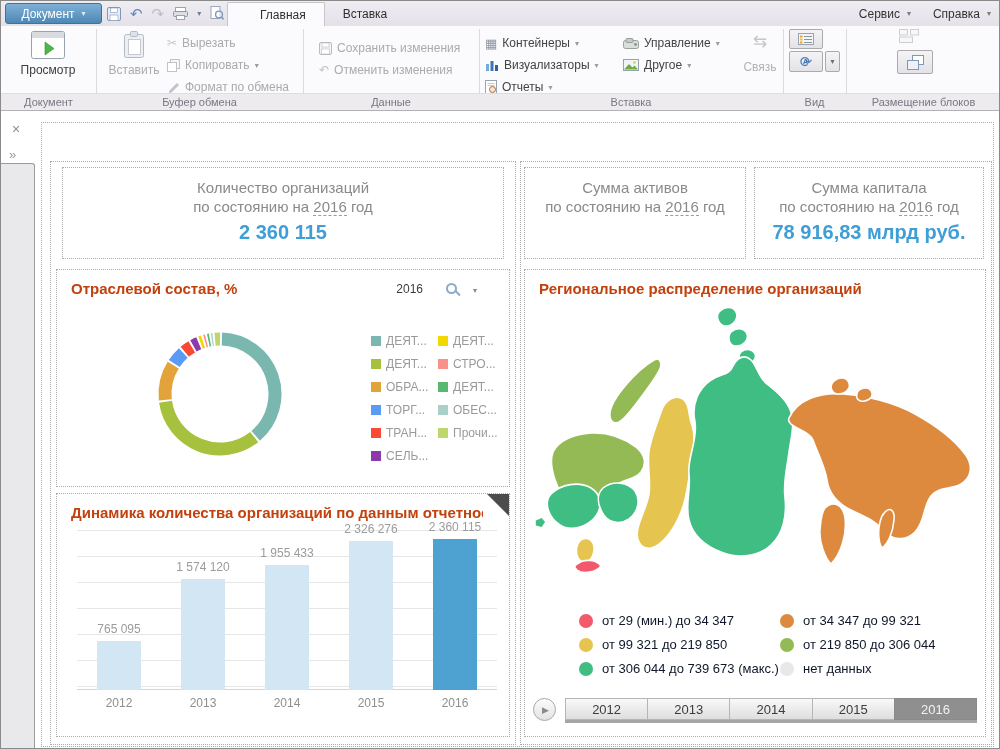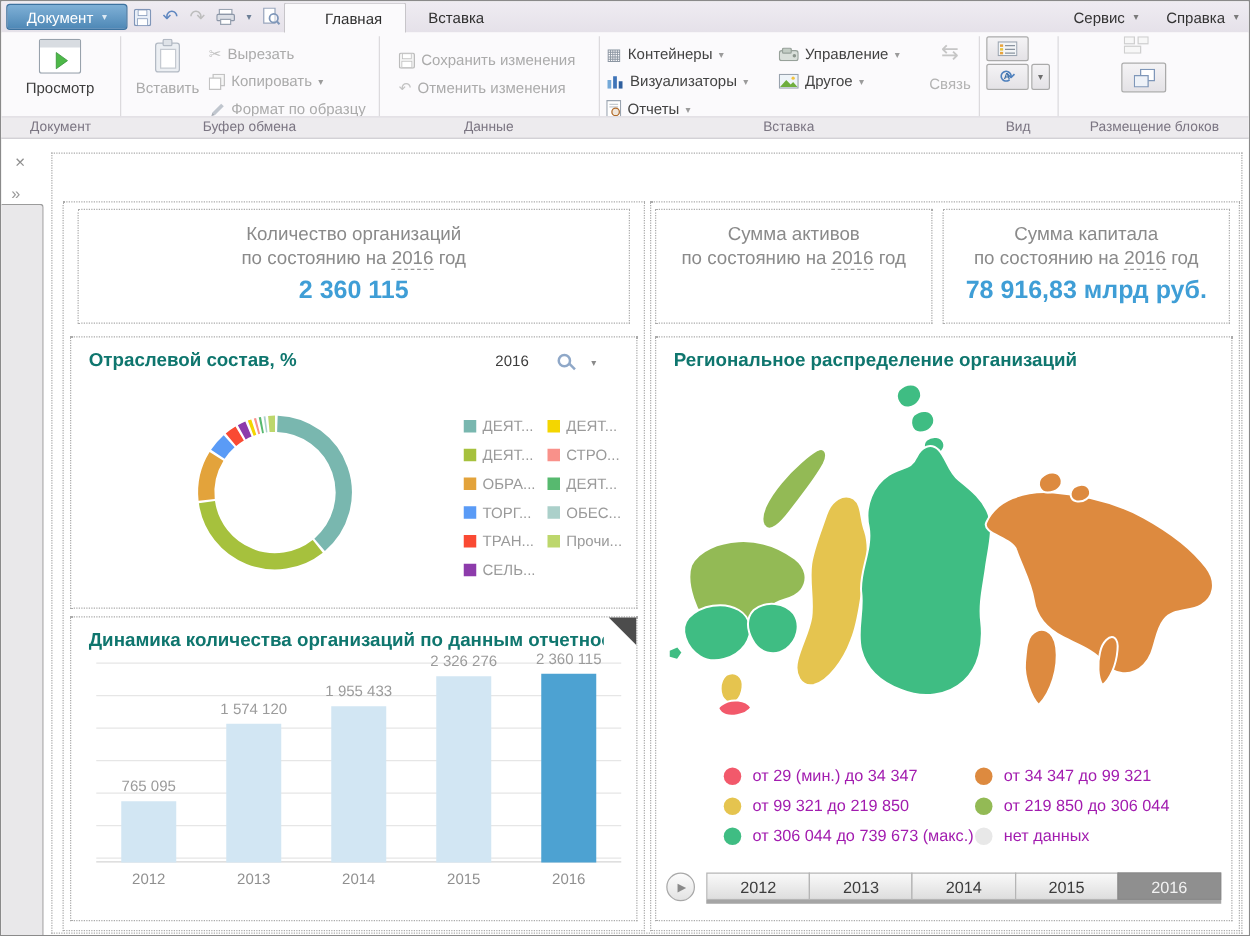--- a/index.html
+++ b/index.html
@@ -48,21 +48,21 @@
   .sb-panel{position:absolute;left:0;top:52px;width:34px;height:587px;background:#e9e8ea;
     border-top:1px solid #9b9b9b;border-right:1px solid #9b9b9b;border-top-right-radius:3px;}
   .canvas{position:absolute;left:35px;top:0;width:965px;height:639px;}
   .dotted{position:absolute;border:1px dotted #ababab;}
   .sheet-title{font-size:21px;font-weight:bold;color:#4a4a4a;text-align:center;line-height:33px;
     white-space:nowrap;overflow:hidden;}
   .kpi{text-align:center;padding-top:10px;}
   .kpi .l1,.kpi .l2{font-size:15px;color:#8a8a8a;line-height:19px;}
   .kpi .year{border-bottom:1px dashed #9a9a9a;}
   .kpi .val{font-size:20px;font-weight:bold;color:#3f9ed6;margin-top:5px;}
-  .block-header{position:absolute;left:14px;top:10px;font-size:15px;font-weight:bold;color:#0f766e;white-space:nowrap;}
+  .block-header{position:absolute;left:14px;top:10px;font-size:15px;font-weight:bold;color:#c2410c;white-space:nowrap;}
   .bar-header{right:26px;overflow:hidden;}
   .corner{position:absolute;top:0;right:0;width:0;height:0;border-top:22px solid #4c4c4c;border-left:22px solid transparent;}
   
   .dleg-col{position:absolute;top:64px;width:64px;display:flex;flex-direction:column;gap:9px;}
   .dleg-item{display:flex;align-items:center;gap:5px;font-size:12px;color:#9a9a9a;white-space:nowrap;}
   .dleg-sw{width:10px;height:10px;flex:0 0 10px;}
   .filter-2016{position:absolute;right:86px;top:12px;font-size:12px;color:#3c3c3c;}
   .mag{position:absolute;right:52px;top:13px;width:11px;height:11px;border:2px solid #8fa8c8;border-radius:50%;}
   .mag::after{content:"";position:absolute;width:7px;height:2px;background:#8fa8c8;transform:rotate(45deg);right:-6px;bottom:-2px;}
   .mag-caret{position:absolute;right:32px;top:16px;font-size:8px;color:#8a8a8a;}
@@ -73,21 +73,21 @@
   .bars{position:absolute;left:0;bottom:0;width:100%;height:100%;display:flex;}
   .bcol{width:84px;position:relative;display:flex;justify-content:center;align-items:flex-end;}
   .bar{width:44px;}
   .bval{position:absolute;width:100%;text-align:center;font-size:12px;color:#9b9b9b;white-space:nowrap;}
   .xlabels{position:absolute;left:20px;top:202px;width:420px;display:flex;}
   .xlabels span{width:84px;text-align:center;font-size:12px;color:#8f8f8f;}
   
   .map-svg path{stroke:#fff;stroke-width:1.6;stroke-linejoin:round;}
   .map-legend-title{position:absolute;left:0;top:314px;width:100%;text-align:center;font-size:13px;color:#8f8f8f;}
   .mleg-col{position:absolute;display:flex;flex-direction:column;gap:9px;}
-  .mleg-item{display:flex;align-items:center;gap:9px;font-size:13px;color:#a21caf;white-space:nowrap;}
+  .mleg-item{display:flex;align-items:center;gap:9px;font-size:13px;color:#0f172a;white-space:nowrap;}
   .mleg-sw{width:14px;height:14px;border-radius:50%;flex:0 0 14px;}
   .play-btn{position:absolute;left:8px;top:428px;width:23px;height:23px;border:1px solid #a8a8a8;border-radius:50%;
     background:linear-gradient(#fcfcfc,#e3e3e3);display:flex;align-items:center;justify-content:center;
     font-size:9px;color:#8a8a8a;padding-left:2px;}
   .years{position:absolute;left:40px;top:428px;width:412px;height:25px;display:flex;border-bottom:3px solid #a5a5a5;}
   .year-btn{flex:1;border:1px solid #b5b5b5;margin-left:-1px;background:linear-gradient(#f9f9f9,#dedede);
     font-size:13px;color:#3c3c3c;display:flex;align-items:center;justify-content:center;}
   .year-btn:first-child{margin-left:0;}
   .year-btn.selected{background:#8f8f8f;color:#f2f2f2;border-color:#8a8a8a;}
 </style>
@@ -171,21 +171,21 @@
           <rect x="0.5" y="3.5" width="9" height="9" fill="#fff" stroke="#c3c3c3"></rect>
         </svg>
       <span>Копировать</span>
       <span class="caret">▾</span>
     </div>
     <div class="smallitem disabled" style="left:166px;top:52px">
       <svg width="13" height="13">
           <line x1="4" y1="10" x2="11" y2="3" stroke="#c0c6ce" stroke-width="3"></line>
           <path d="M2,12 l3,-1 -2,-2Z" fill="#a8aeb6"></path>
         </svg>
-      <span>Формат по образцу</span>
+      <span>Формат по обмена</span>
     </div>
 
     <div class="smallitem disabled" style="left:318px;top:13px">
       <svg width="13" height="13">
           <rect x="0.5" y="0.5" width="12" height="12" rx="1.5" fill="#f4f4f4" stroke="#bcbcbc"></rect>
           <rect x="3" y="1" width="7" height="4" fill="#fff" stroke="#bcbcbc" stroke-width="0.6"></rect>
           <rect x="2.5" y="7" width="8" height="5" fill="#fff" stroke="#bcbcbc" stroke-width="0.6"></rect>
         </svg>
       <span>Сохранить изменения</span>
     </div>

